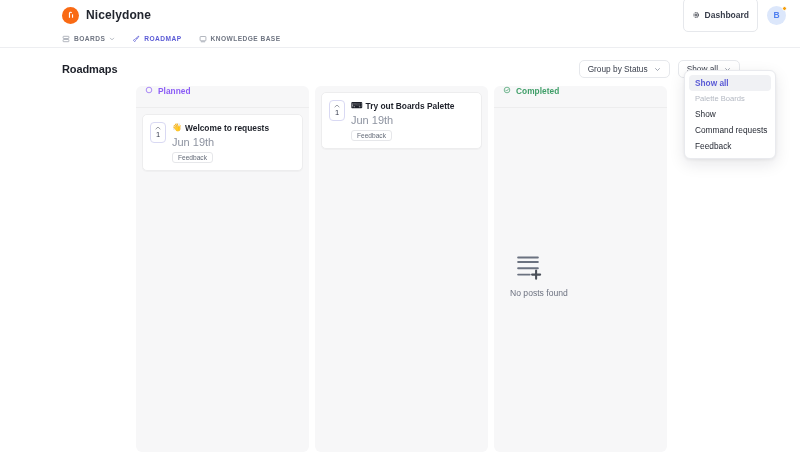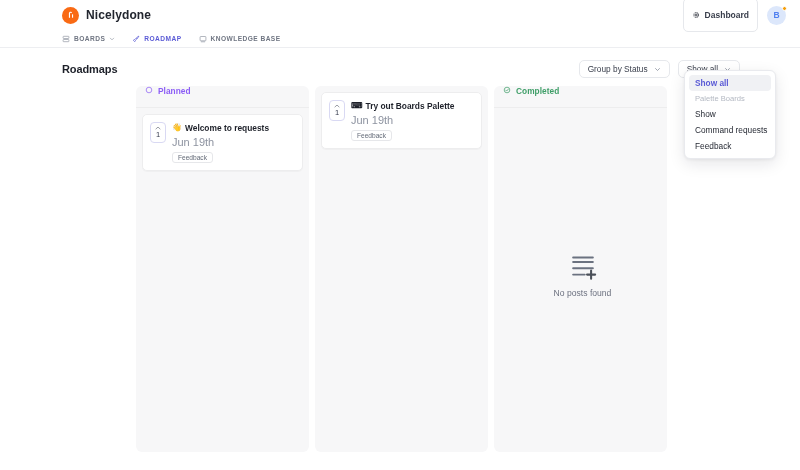--- a/index.html
+++ b/index.html
@@ -170,24 +170,24 @@
     border: 1px solid #e6e7ea; border-radius: 3px;
     background: #fff;
     font-size: 6.6px; color: #646b78;
     width: max-content;
     margin-top: 1px;
   }
 
   
   .empty {
     position: absolute;
-    left: 4px; right: 0; top: 50%;
+    left: 16px; right: 0; top: 50%;
     transform: translateY(-60%);
     display: flex; flex-direction: column;
-    align-items: center; gap: 6px;
+    gap: 6px;
   }
   .empty-ico { width: 36px; height: 30px; display: block; color: #6b7280; }
   .empty-text { font-size: 8.6px; color: #6d7280; }
 </style>
 </head>
 <body>
 
 <div class="topbar">
   <div class="brand">
     <span class="logo">

